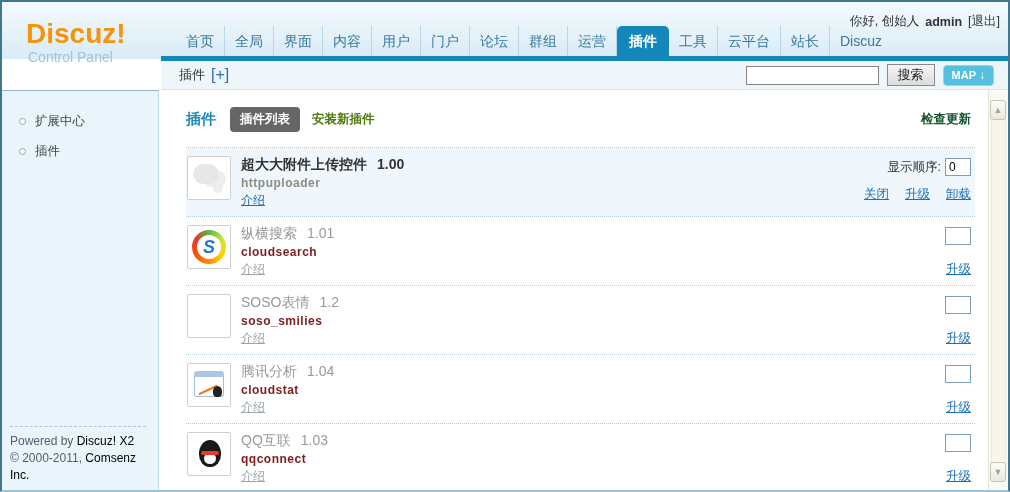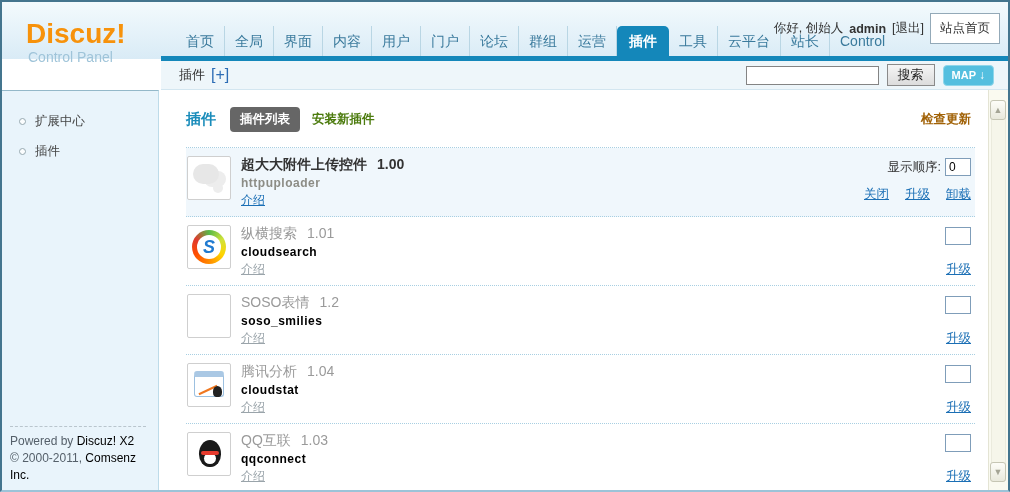--- a/index.html
+++ b/index.html
@@ -55,33 +55,33 @@
                  padding-top:6px; font-size:12px; color:#55606a; line-height:17px; }
   .side-footer a { color:#000000; text-decoration:none; cursor:pointer; }
 
   .content { position:absolute; left:158px; top:88px; bottom:0; width:828px; background:#fff;
              padding:17px 13px 0 26px; overflow:hidden; }
   .content-head { display:flex; align-items:center; }
   .page-title { font-size:15px; font-weight:bold; color:#1a8cba; }
   .tab-pill { margin-left:14px; background:#666; color:#fff; font-weight:bold; font-size:12.5px;
               padding:4px 10px; border-radius:4px; cursor:pointer; }
   .tab-plain { margin-left:12px; color:#4d7c0f; font-weight:bold; font-size:12.5px; cursor:pointer; }
-  .check-update { margin-left:auto; margin-right:4px; color:#a16207; font-weight:bold; font-size:12.5px;
+  .check-update { margin-left:auto; margin-right:4px; color:#14532d; font-weight:bold; font-size:12.5px;
                   text-decoration:none; cursor:pointer; }
 
   .rows { margin-top:15px; border-top:1px dotted #a8cfe2; }
   .plugin-row { display:flex; border-bottom:1px dotted #a8cfe2; padding:8px 4px 7px 1px; min-height:61px; }
   .plugin-row.enabled { background:#f0f7fc;justify-content:center; }
   .plugin-icon { position:relative; width:44px; height:44px; background:#fff; border:1px solid #cfcfcf;
                  border-radius:2px; margin-right:10px; flex:none; overflow:hidden; }
   .plugin-info { display:flex; flex-direction:column; }
   .plugin-title { font-size:14px; color:#9a9a9a; }
   .enabled .plugin-title { color:#333; font-weight:bold; }
   .p-ver { margin-left:10px; }
-  .p-id { font-size:12px; font-weight:bold; color:#000000; letter-spacing:0.5px; margin-top:2px; }
+  .p-id { font-size:12px; font-weight:bold; color:#7f1d1d; letter-spacing:0.5px; margin-top:2px; }
   .enabled .p-id { color:#8c8c85; }
   .p-intro { font-size:12px; color:#9aa4aa; text-decoration:underline; margin-top:2px; align-self:flex-start; cursor:pointer; }
   .enabled .p-intro { color:#1b6fb5; }
   .plugin-side { margin-left:auto; display:flex; flex-direction:column; align-items:flex-end; justify-content:center; }
   .enabled .plugin-side { justify-content:flex-start; }
   .order-line { display:flex; align-items:center; font-size:12.5px; color:#333; margin-top:2px; }
   .order-input { width:26px; height:18px; border:1px solid #7f9db9; font-size:12px; padding:0 3px; margin-left:4px; }
   .actions { margin-top:8px; }
   .plugin-row:not(.enabled) .actions { margin-top:14px; }
   .actions a { margin-left:16px; font-size:12.5px; color:#1b6fb5; text-decoration:underline; cursor:pointer; }
@@ -140,27 +140,26 @@
         <li>内容</li>
         <li>用户</li>
         <li>门户</li>
         <li>论坛</li>
         <li>群组</li>
         <li>运营</li>
         <li class="active">插件</li>
         <li>工具</li>
         <li>云平台</li>
         <li>站长</li>
-        <li>Control</li>
+        <li>Discuz</li>
       </ul>
     <div class="user-info">
       <span>你好, 创始人</span>
       <span class="uname">admin</span>
       <a class="logout">[退出]</a>
-      <button class="site-home-btn">站点首页</button>
     </div>
   </div>
   <div class="blue-bar"></div>
 
   <div class="crumb-row">
     <span class="crumb">插件</span>
     <a class="crumb-expand">[+]</a>
     <div class="toolbar-right">
       <input class="search-input" value="" style="">
       <button class="search-btn">搜索</button>

